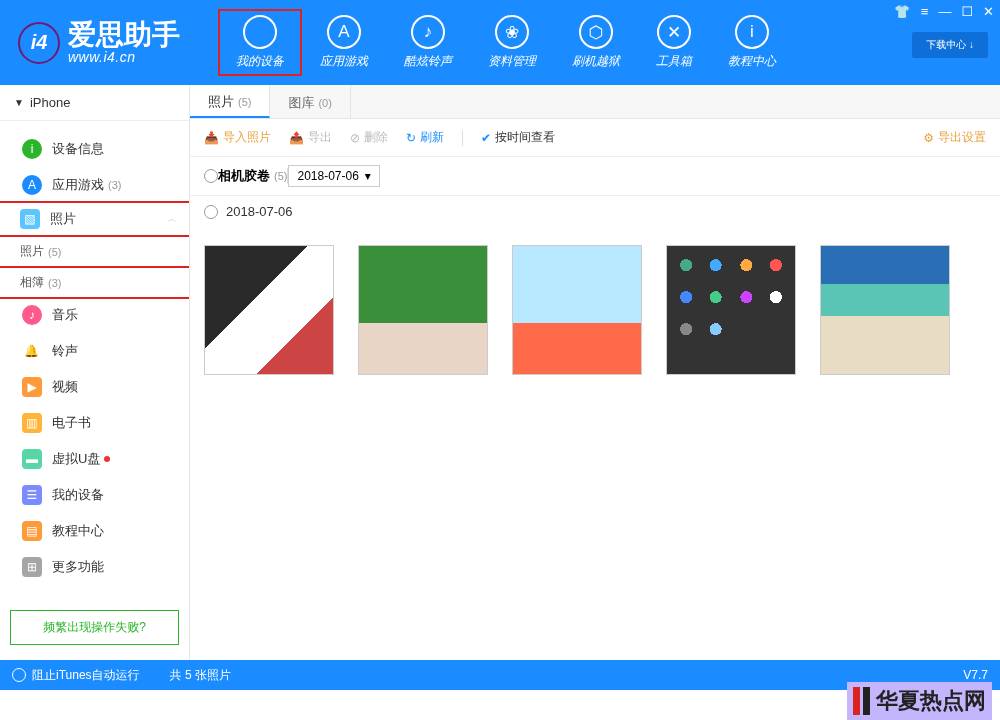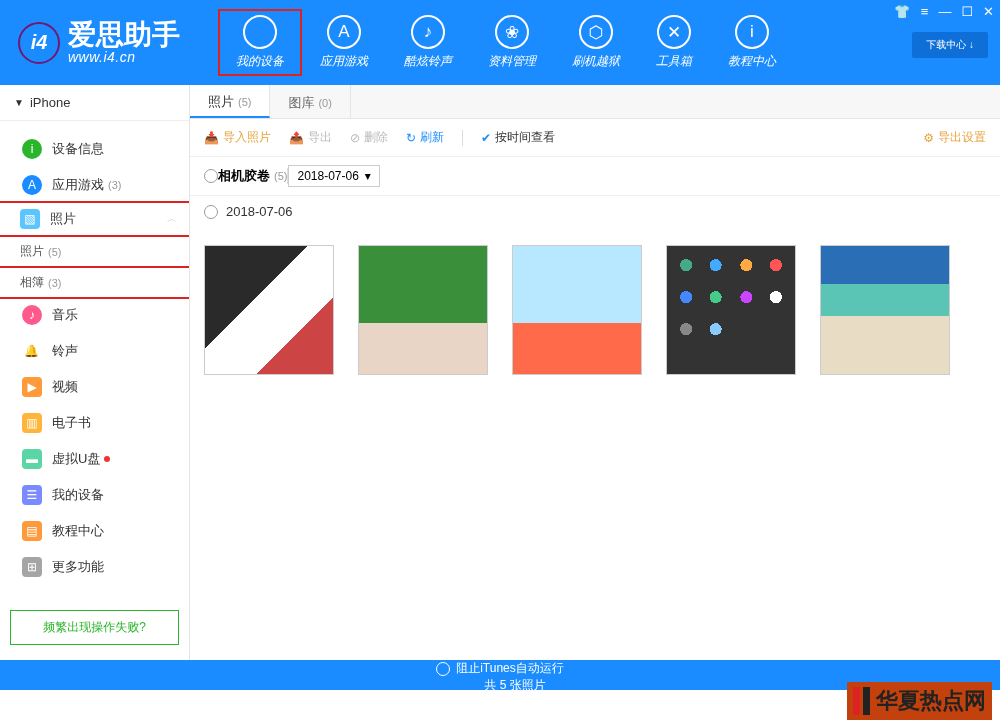--- a/index.html
+++ b/index.html
@@ -43,26 +43,26 @@
 .toolbar .btn.disabled { color: #bbb; cursor: default; }
 .tb-sep { width: 1px; height: 16px; background: #ddd; }
 .tb-right { margin-left: auto; color: #e8a33d; }
 .filter-bar { display: flex; align-items: center; padding: 8px 14px; border-bottom: 1px solid #eee; font-size: 13px; }
 .radio { width: 14px; height: 14px; border: 1.5px solid #999; border-radius: 50%; display: inline-block; }
 .date-sel { border: 1px solid #ccc; padding: 3px 8px; font-size: 12px; display: flex; align-items: center; gap: 6px; cursor: pointer; }
 .date-row { padding: 8px 14px; font-size: 13px; color: #333; display: flex; align-items: center; gap: 8px; }
 .thumbs { display: flex; gap: 24px; padding: 18px 14px; flex-wrap: wrap; }
 .thumb { width: 130px; height: 130px; background: #ddd; border: 1px solid #ccc; position: relative; overflow: hidden; }
 
-.status { position: absolute; bottom: 30px; left: 0; right: 0; height: 30px; background: #1a8cff; color: #fff; display: flex; align-items: center; padding: 0 12px; font-size: 12px; flex-direction: column; }
+.status { position: absolute; bottom: 30px; left: 0; right: 0; height: 30px; background: #1a8cff; color: #fff; display: flex; align-items: center; padding: 0 12px; font-size: 12px; }
 .status .left { display: flex; align-items: center; gap: 6px; }
 .status .mid { margin-left: 30px; }
 .status .ver { margin-left: auto; }
 
-.watermark { position: absolute; right: 8px; bottom: 0; display: flex; align-items: center; gap: 6px; font-size: 22px; font-weight: bold; color: #222; background: #c2410c; padding: 4px 6px; }
+.watermark { position: absolute; right: 8px; bottom: 0; display: flex; align-items: center; gap: 6px; font-size: 22px; font-weight: bold; color: #222; background: #c4b5fd; padding: 4px 6px; }
 .wm-icon { display: flex; }
 .wm-bar { width: 7px; height: 28px; }
 
 
 .th1 { background: linear-gradient(135deg,#2a2a2a 0 40%,#fff 40% 70%,#c44 70%); }
 .th2 { background: linear-gradient(180deg,#3a8f3a 0 60%,#e8d5c5 60%); }
 .th3 { background: linear-gradient(180deg,#b8e8ff 0 60%,#ff6a4a 60%); }
 .th4 { background:#333; background-image: 
   radial-gradient(circle at 15% 15%, #4a8 6px, transparent 6px),
   radial-gradient(circle at 38% 15%, #4af 6px, transparent 6px),

